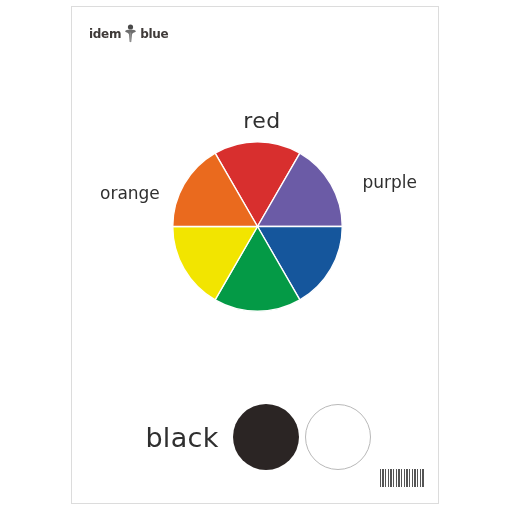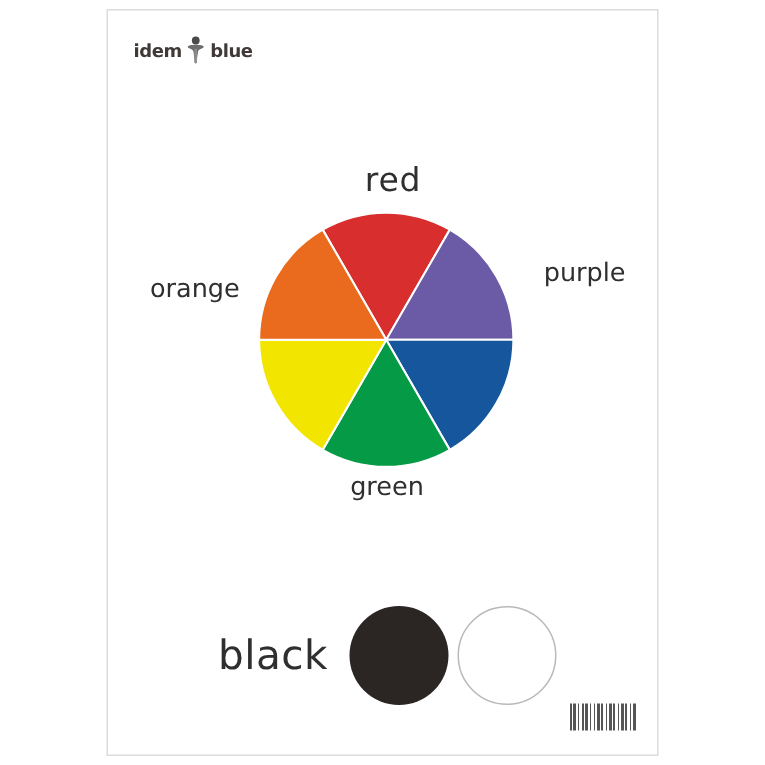--- a/index.html
+++ b/index.html
@@ -188,21 +188,20 @@
           <path d="M 100 100 L 149.00 15.13 A 98 98 0 0 1 198.00 100.00 Z" fill="#6b5ba6" stroke="#ffffff" stroke-width="1.6"></path>
           <path d="M 100 100 L 198.00 100.00 A 98 98 0 0 1 149.00 184.87 Z" fill="#15569c" stroke="#ffffff" stroke-width="1.6"></path>
           <path d="M 100 100 L 149.00 184.87 A 98 98 0 0 1 51.00 184.87 Z" fill="#049a46" stroke="#ffffff" stroke-width="1.6"></path>
           <path d="M 100 100 L 51.00 184.87 A 98 98 0 0 1 2.00 100.00 Z" fill="#f2e500" stroke="#ffffff" stroke-width="1.6"></path>
           <path d="M 100 100 L 2.00 100.00 A 98 98 0 0 1 51.00 15.13 Z" fill="#ea6a1e" stroke="#ffffff" stroke-width="1.6"></path>
         </g>
     </svg>
 
     <div class="wheel-label lab-orange">orange</div>
     <div class="wheel-label lab-red">red</div>
-    <div class="wheel-label lab-green">green</div>
     <div class="wheel-label lab-purple">purple</div>
   </div>
 
   <div id="bw-row">
     <span class="bw-text">black</span>
     <span class="dot-black" style="background: rgb(43, 37, 36);"></span>
     <span class="dot-white" style="background: rgb(255, 255, 255); border: 1px solid rgb(185, 185, 185);"></span>
   </div>
 
   <div id="barcode-box">

